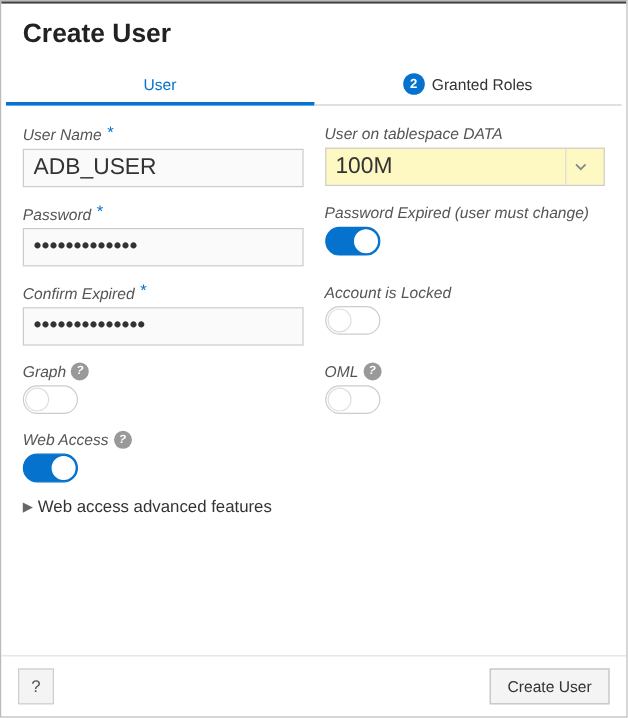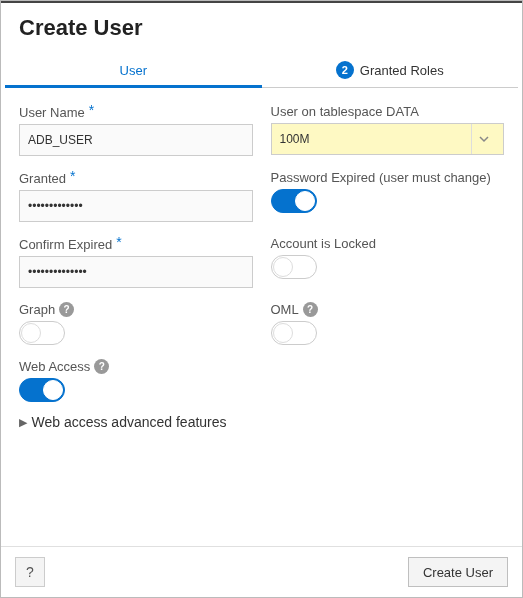--- a/index.html
+++ b/index.html
@@ -64,34 +64,35 @@
       row-gap: 14px;
       flex: 0 0 auto;
     }
     .field-label {
       color: #555;
       font-size: 13px;
       margin-bottom: 4px;
       display: flex;
       align-items: flex-end;
       gap: 4px;
+      font-style: italic;
     }
     .req {
       color: #0572CE;
       font-size: 14px;
       position: relative;
       top: -2px;
     }
     .input, .select {
       width: 100%;
       height: 32px;
       border: 1px solid #ccc;
       background: #fafafa;
       padding: 0 8px;
-      font-size: 12px;
+      font-size: 19px;
       color: #333;
       outline: none;
     }
     .select {
       display: flex;
       align-items: center;
       justify-content: space-between;
       background: #fef9c3;
       cursor: pointer;
     }
@@ -221,21 +222,21 @@
       <span class="select-chevron">
         <svg width="10" height="10" viewBox="0 0 10 10">
             <path d="M1 3 L5 7 L9 3" fill="none" stroke="#888" stroke-width="1.5"></path>
           </svg>
       </span>
     </div>
   </div>
 
   <div>
     <div class="field-label">
-      <span>Granted</span>
+      <span>Password</span>
       <span class="req">*</span>
     </div>
     <input class="input" type="text" value="•••••••••••••" style="">
   </div>
 
   <div>
     <div class="field-label">Password Expired (user must change)</div>
     <div class="toggle on">
       <div class="knob"></div>
     </div>

